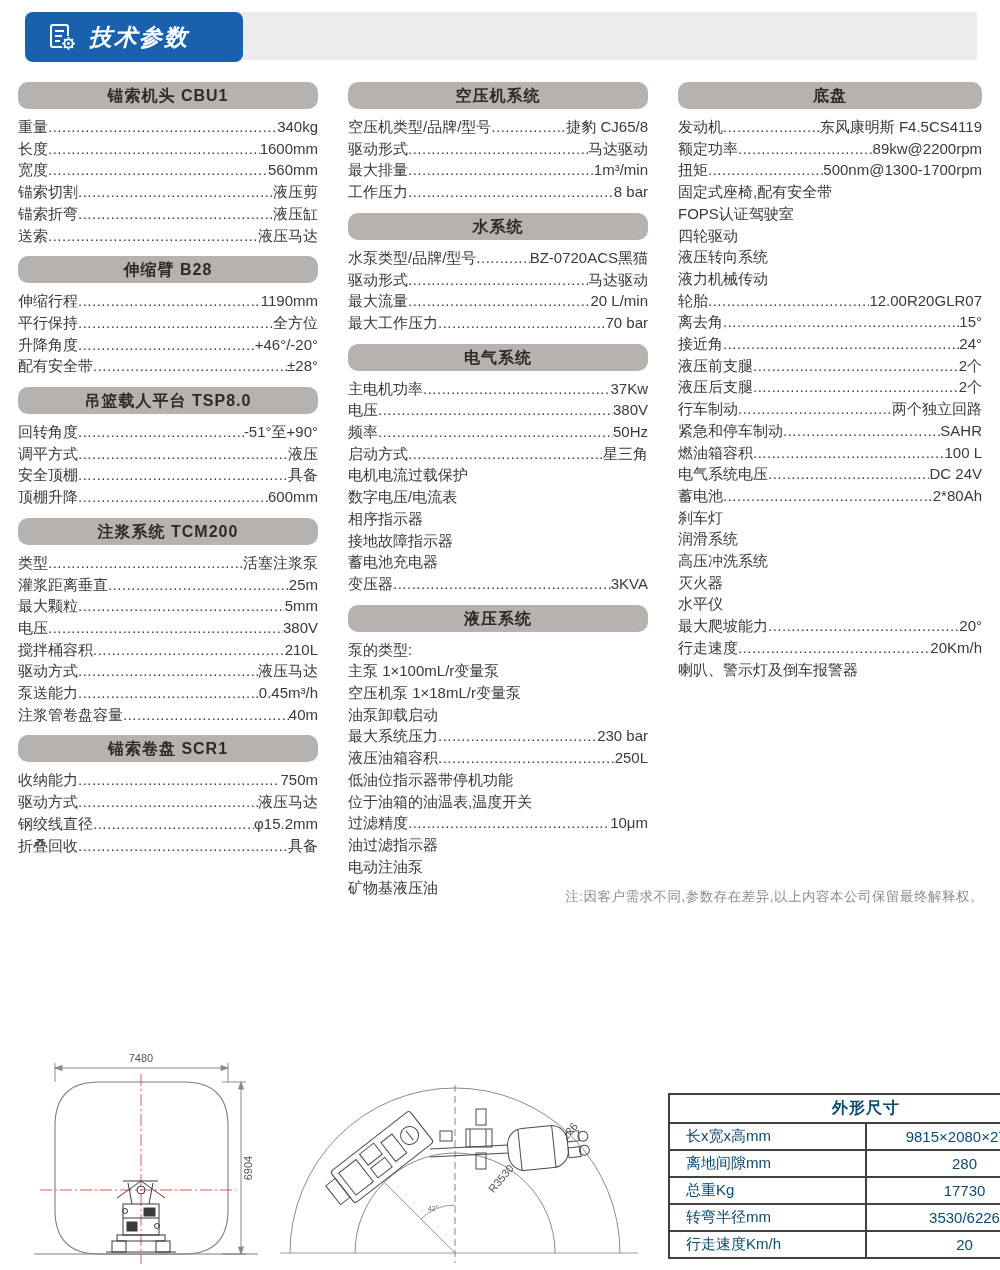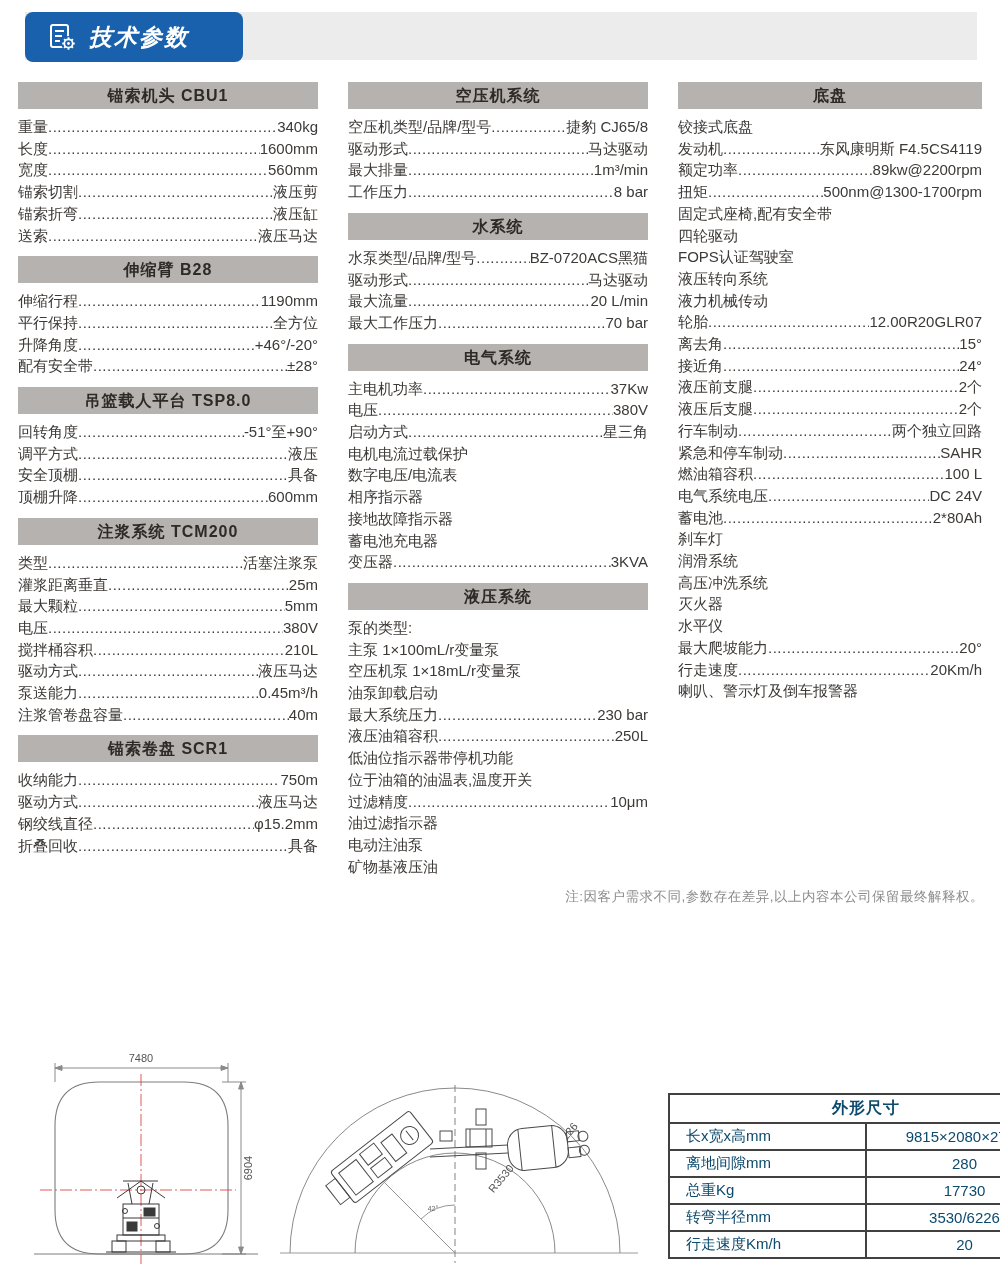--- a/index.html
+++ b/index.html
@@ -16,21 +16,21 @@
     border-radius:8px;
     font-style:italic;
   }
   .title-badge .badge-text{color:#ffffff;font-size:23px;font-weight:700;letter-spacing:2px;}
   
   .columns{position:absolute;top:82px;left:18px;width:964px;display:flex;}
   .spec-col{width:300px;margin-right:30px;}
   .spec-col:last-child{margin-right:0;width:304px;}
   .sec-header{
     height:27px;line-height:27px;background:#b5b2b0;color:#2e2a26;
-    text-align:center;font-size:16px;font-weight:600;letter-spacing:1px;
+    text-align:center;font-size:16px;font-weight:600;letter-spacing:1px;border-radius:10px;
   }
   .sec-body{padding:7px 0 10px 0;}
   .spec-row{display:flex;align-items:baseline;font-size:15px;line-height:21.7px;}
   .spec-row .lab{white-space:nowrap;}
   .spec-row .val{white-space:nowrap;}
   .dots{flex:1;overflow:hidden;white-space:nowrap;min-width:8px;}
   .dots::after{content:"....................................................................................................................................";letter-spacing:0.5px;}
   
   .note{position:absolute;top:888px;right:16px;font-size:13.5px;color:#8c8c8c;letter-spacing:0.5px;}
   
@@ -291,20 +291,25 @@
             <span class="lab">主电机功率</span>
             <span class="dots"></span>
             <span class="val">37Kw</span>
           </div>
           <div class="spec-row">
             <span class="lab">电压</span>
             <span class="dots"></span>
             <span class="val">380V</span>
           </div>
           <div class="spec-row">
+            <span class="lab">频率</span>
+            <span class="dots"></span>
+            <span class="val">50Hz</span>
+          </div>
+          <div class="spec-row">
             <span class="lab">启动方式 </span>
             <span class="dots"></span>
             <span class="val">星三角</span>
           </div>
           <div class="spec-row">
             <span class="lab">电机电流过载保护</span>
           </div>
           <div class="spec-row">
             <span class="lab">数字电压/电流表</span>
           </div>
@@ -370,45 +375,42 @@
             <span class="lab">矿物基液压油</span>
           </div>
         </div>
       </section>
     </div>
     <div class="spec-col">
       <section class="spec-section">
         <div class="sec-header">底盘</div>
         <div class="sec-body">
           <div class="spec-row">
-            <span class="lab">铰接式底盘</span>
-          </div>
-          <div class="spec-row">
             <span class="lab">发动机</span>
             <span class="dots"></span>
             <span class="val">东风康明斯 F4.5CS4119</span>
           </div>
           <div class="spec-row">
             <span class="lab">额定功率</span>
             <span class="dots"></span>
             <span class="val">89kw@2200rpm</span>
           </div>
           <div class="spec-row">
             <span class="lab">扭矩</span>
             <span class="dots"></span>
             <span class="val">500nm@1300-1700rpm</span>
           </div>
           <div class="spec-row">
             <span class="lab">固定式座椅,配有安全带</span>
           </div>
           <div class="spec-row">
+            <span class="lab">FOPS认证驾驶室</span>
+          </div>
+          <div class="spec-row">
             <span class="lab">四轮驱动</span>
-          </div>
-          <div class="spec-row">
-            <span class="lab">FOPS认证驾驶室</span>
           </div>
           <div class="spec-row">
             <span class="lab">液压转向系统</span>
           </div>
           <div class="spec-row">
             <span class="lab">液力机械传动</span>
           </div>
           <div class="spec-row">
             <span class="lab">轮胎</span>
             <span class="dots"></span>

